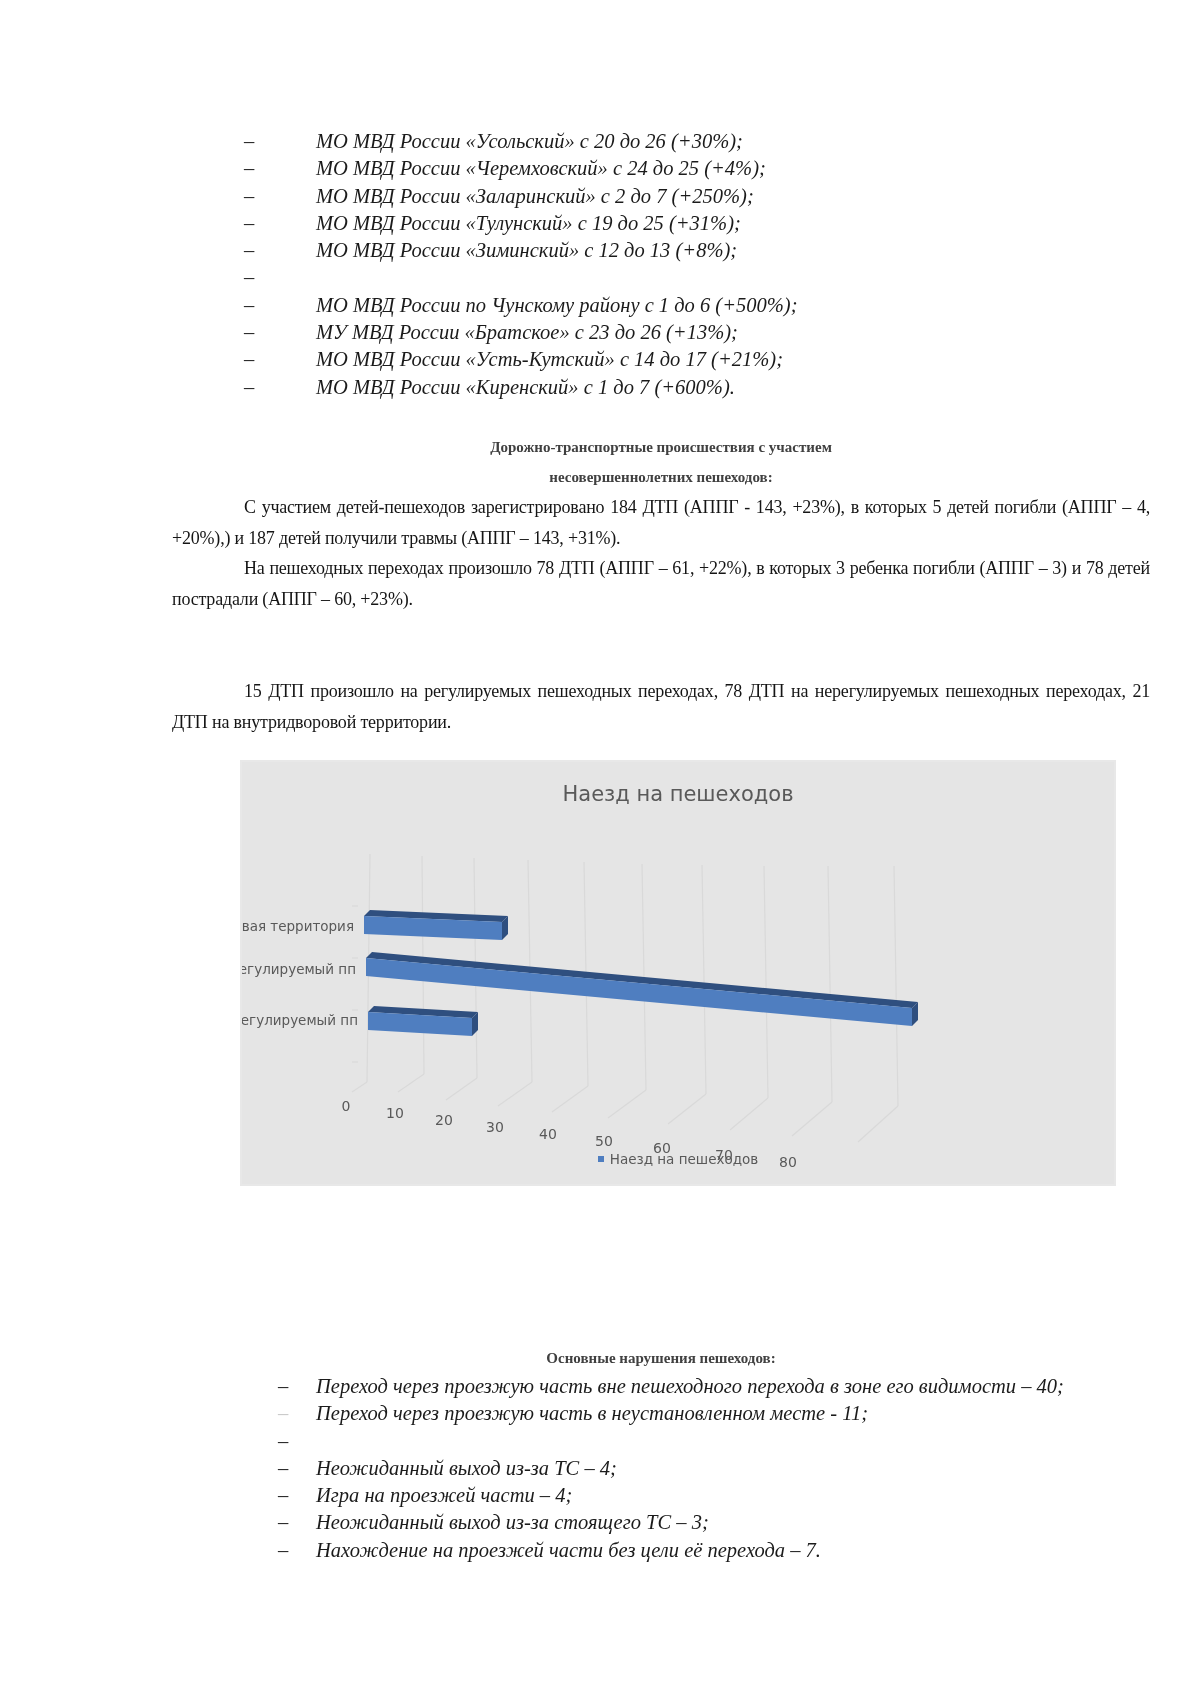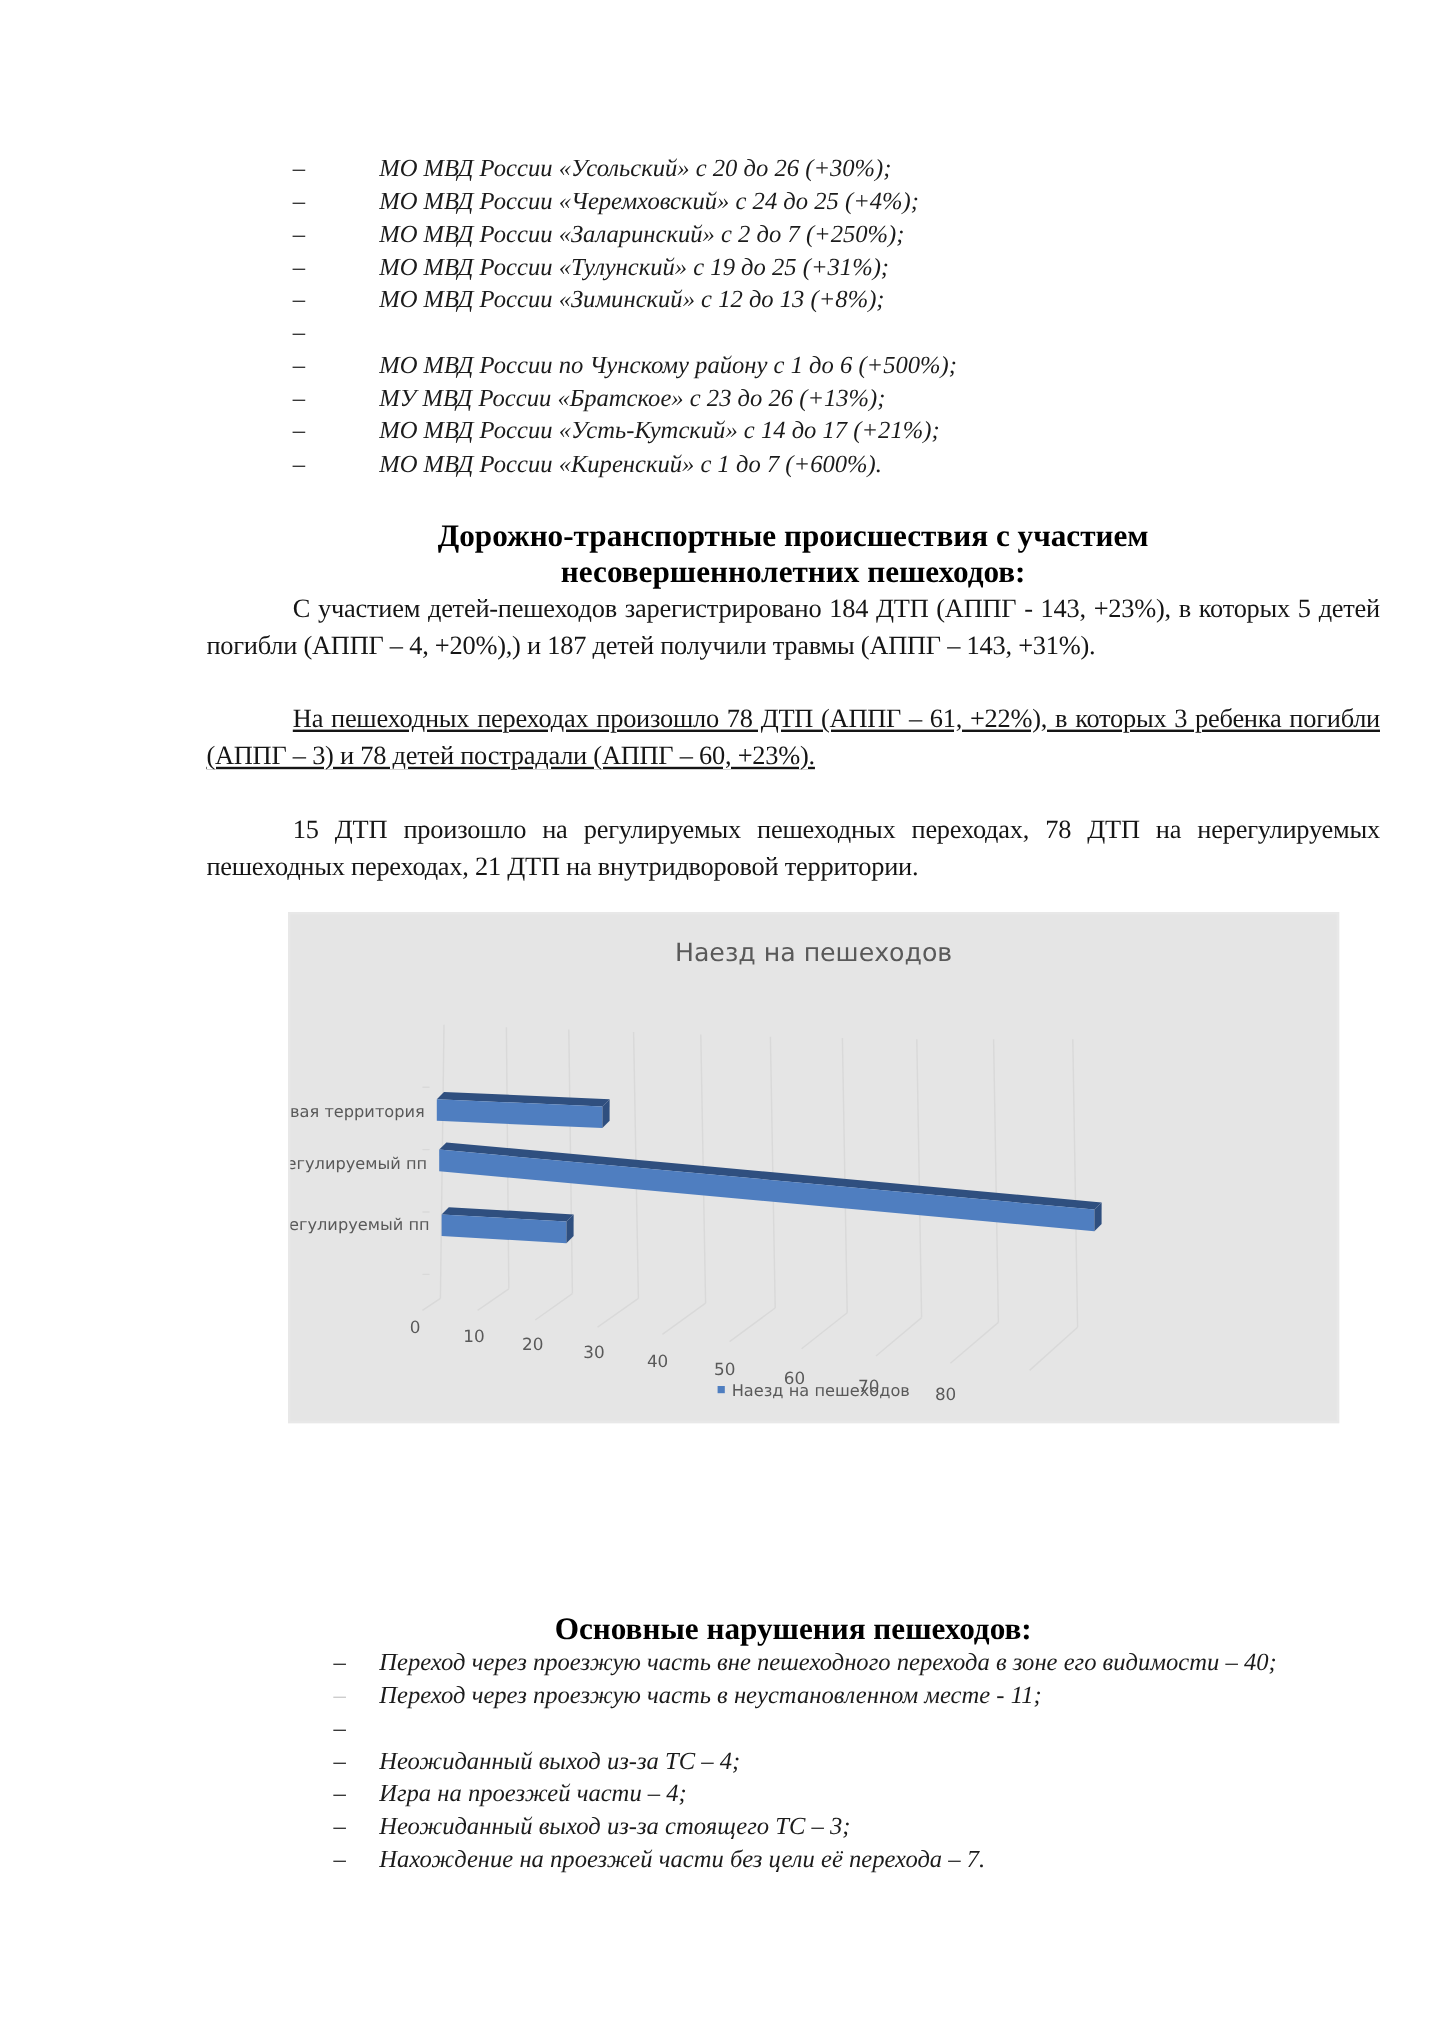--- a/index.html
+++ b/index.html
@@ -9,25 +9,25 @@
     }
     .list-top { position: absolute; left: 240px; top: 128px; width: 900px; }
     .list-top .item, .list-bottom .item {
       position: relative; height: 27.3px; line-height: 27.3px;
       font-style: italic; font-size: 20.5px; white-space: nowrap; color: #1b1b1b;
     }
     .list-top .dash { position: absolute; left: 4px; width: 20px; }
     .list-top .txt { position: absolute; left: 76px; }
     .heading {
       position: absolute; left: 172px; width: 978px; text-align: center;
-      font-weight: bold; font-size: 26px; line-height: 30px; color: #000000;
+      font-weight: bold; font-size: 15px; line-height: 30px; color: #404040;
     }
     .para {
       position: absolute; left: 172px; width: 978px;
-      font-size: 22px; line-height: 30.5px; text-align: justify; color: #151515;
+      font-size: 18px; line-height: 30.5px; text-align: justify; color: #151515;
       letter-spacing: -0.2px;
     }
     .para .indent { display: inline-block; width: 72px; }
     .chart-frame {
       position: absolute; left: 240px; top: 760px; width: 876px; height: 426px;
       border: 2px solid #e8e8e8; background: #e5e5e5; box-sizing: border-box;
     }
     .chart-title {
       position: absolute; left: 0; width: 100%; top: 20px; text-align: center;
       font-family: "DejaVu Sans", sans-serif; font-size: 21px; color: #595959;
@@ -90,21 +90,21 @@
       <span class="txt">МО МВД России «Киренский» с 1 до 7 (+600%).</span>
     </div>
 </div>
 
 <div class="heading" style="top:432px;">
   <div>Дорожно-транспортные происшествия с участием</div>
   <div>несовершеннолетних пешеходов:</div>
 </div>
 
 <div class="para" style="top:492px;"><span class="indent"></span><span>С участием детей-пешеходов зарегистрировано 184 ДТП (АППГ - 143, +23%), в которых 5 детей погибли (АППГ – 4, +20%),) и 187 детей получили травмы (АППГ – 143, +31%).</span></div>
-<div class="para" style="top:584px;text-decoration:underline;"><span class="indent"></span><span>На пешеходных переходах произошло 78 ДТП (АППГ – 61, +22%), в которых 3 ребенка погибли (АППГ – 3) и 78 детей пострадали (АППГ – 60, +23%).</span></div>
+<div class="para" style="top:553px;"><span class="indent"></span><span>На пешеходных переходах произошло 78 ДТП (АППГ – 61, +22%), в которых 3 ребенка погибли (АППГ – 3) и 78 детей пострадали (АППГ – 60, +23%).</span></div>
 <div class="para" style="top:676px;"><span class="indent"></span><span>15 ДТП произошло на регулируемых пешеходных переходах, 78 ДТП на нерегулируемых пешеходных переходах, 21 ДТП на внутридворовой территории.</span></div>
 
 <div class="chart-frame">
   <div class="chart-title">Наезд на пешеходов</div>
 
   <svg class="chart-svg" width="872" height="422" viewBox="0 0 872 422">
 
     <g stroke="#d9d9d9" stroke-width="1.2" fill="none">
       <line x1="128" y1="92" x2="125" y2="320"></line>
       <line x1="180" y1="94" x2="182" y2="312"></line>

